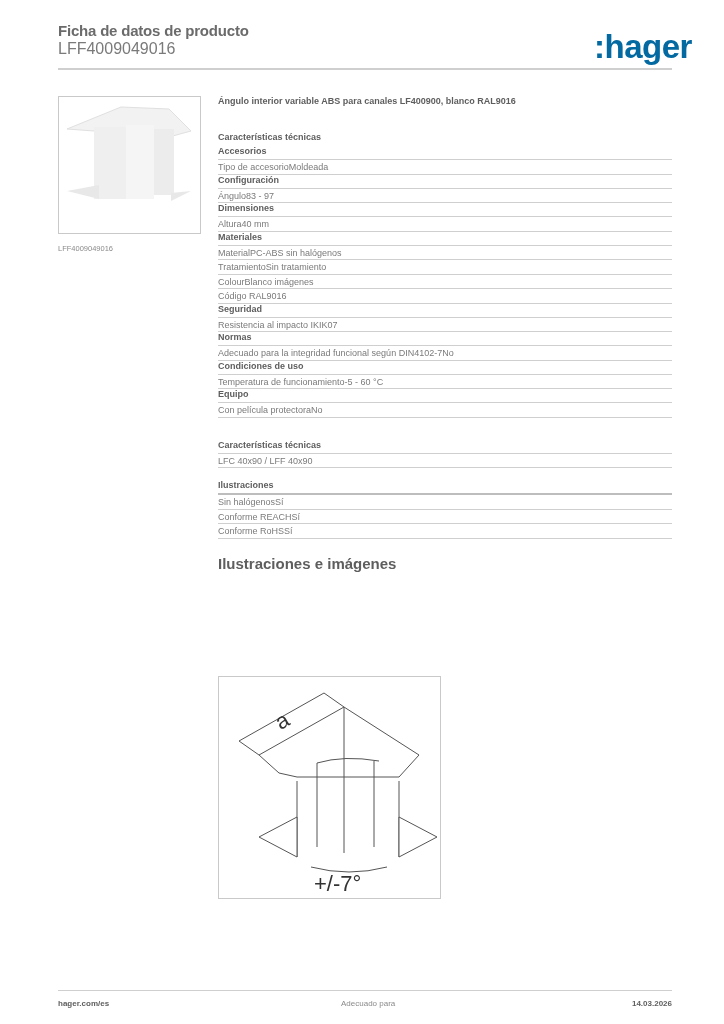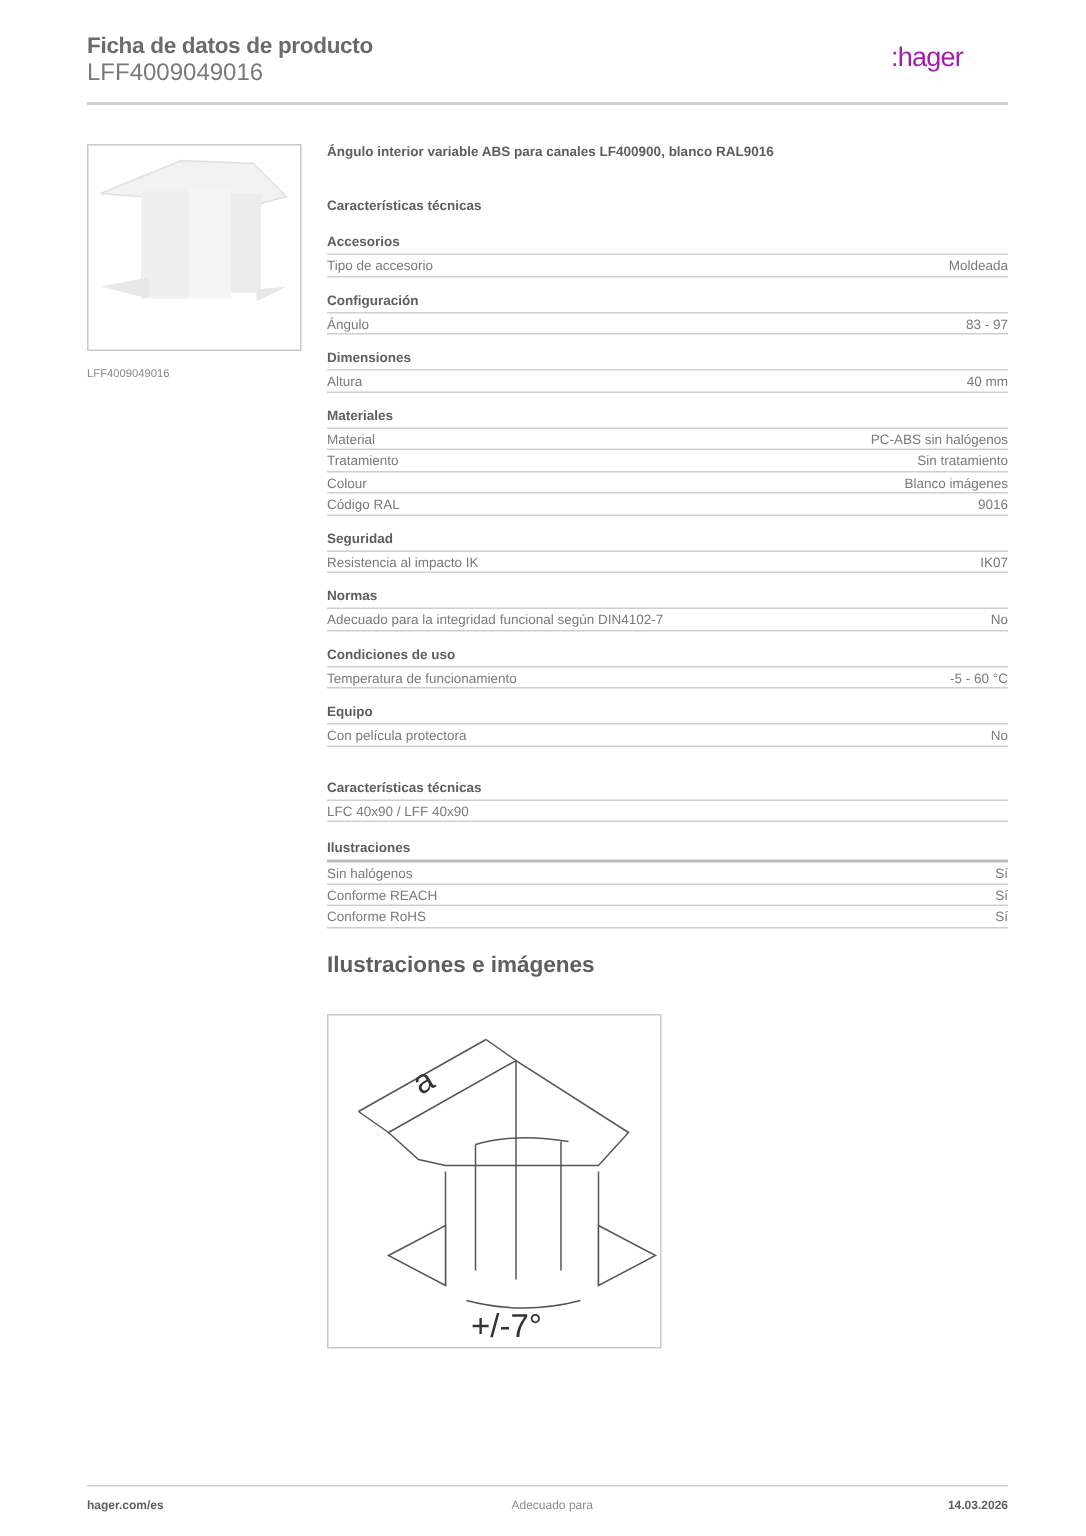--- a/index.html
+++ b/index.html
@@ -1,30 +1,30 @@
 <!DOCTYPE html>
 <html><head>
 <meta charset="utf-8">
 <style>
   html, body { margin:0; padding:0; background:#fff; }
   body { width:724px; height:1024px; position:relative; font-family:"Liberation Sans", sans-serif; color:#6a6a6a; overflow:hidden; }
   .hdr-title { position:absolute; left:58px; top:22px; font-size:15px; font-weight:bold; color:#6b6b6b; letter-spacing:-0.2px; }
   .hdr-code { position:absolute; left:58px; top:40px; font-size:16px; color:#7a7a7a; }
-  .logo { position:absolute; left:594px; top:28px; font-size:18px; font-weight:normal; color:#a21caf; letter-spacing:-0.5px; }
+  .logo { position:absolute; left:594px; top:28px; font-size:33px; font-weight:bold; color:#0369a1; letter-spacing:-0.5px; }
   .hdr-rule { position:absolute; left:58px; top:68px; width:614px; height:2px; background:#cfcfcf; }
 
   .thumb { position:absolute; left:58px; top:96px; width:141px; height:136px; border:1px solid #c9c9c9; background:#fff; }
   .thumb-caption { position:absolute; left:58px; top:244px; font-size:7.5px; color:#8a8a8a; }
 
   .main { position:absolute; left:218px; top:96px; width:454px; }
   .product-desc { font-size:9px; font-weight:bold; color:#5e5e5e; height:14px; }
   .section-title { font-size:9px; font-weight:bold; color:#5e5e5e; margin-top:22px; height:14px; }
-  .group { margin-top:10px; }
+  .group { }
   .group-title { font-size:9px; font-weight:bold; color:#5e5e5e; height:12px; border-bottom:1px solid #cfcfcf; padding-bottom:1px; }
-  .row { display:flex; justify-content:space-between; font-size:9px; color:#7a7a7a; height:13.5px; line-height:14px; border-bottom:1px solid #cfcfcf; }
+  .row { display:flex; font-size:9px; color:#7a7a7a; height:13.5px; line-height:14px; border-bottom:1px solid #cfcfcf; }
   .row .lbl { }
   .row .val { text-align:right; }
   .block2 { margin-top:22px; }
   .group-title.thick { border-bottom:2px solid #bdbdbd; }
   .illus-title { font-size:15px; font-weight:bold; color:#5e5e5e; margin-top:16px; }
   .illus { position:absolute; left:218px; top:676px; width:221px; height:221px; border:1px solid #c9c9c9; background:#fff; }
 
   .ftr-rule { position:absolute; left:58px; top:990px; width:614px; height:1px; background:#cfcfcf; }
   .ftr-left { position:absolute; left:58px; top:999px; font-size:8px; font-weight:bold; color:#5e5e5e; }
   .ftr-mid { position:absolute; left:341px; top:999px; font-size:8px; color:#8a8a8a; }

